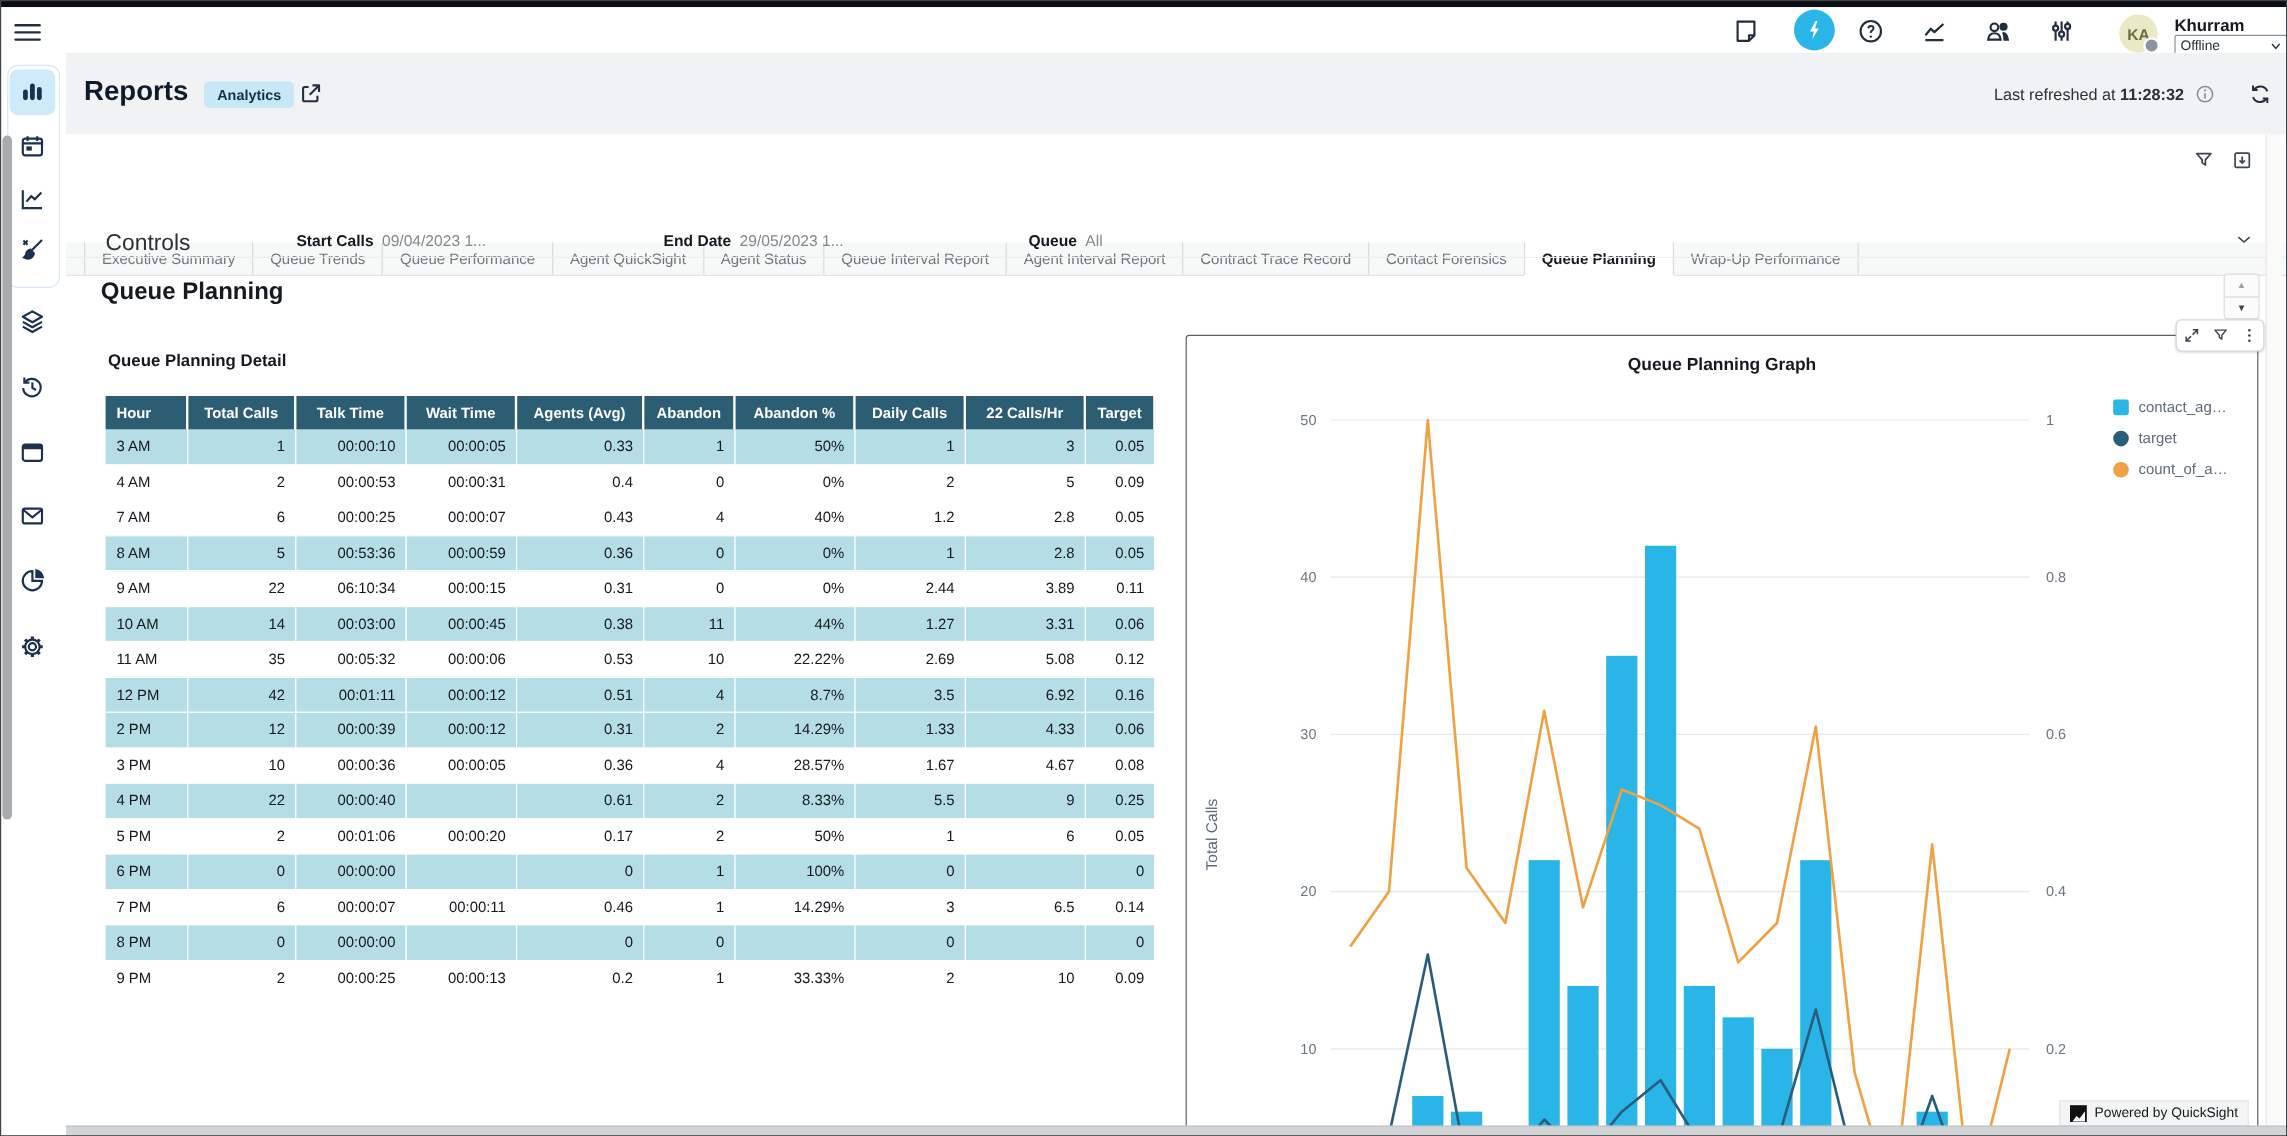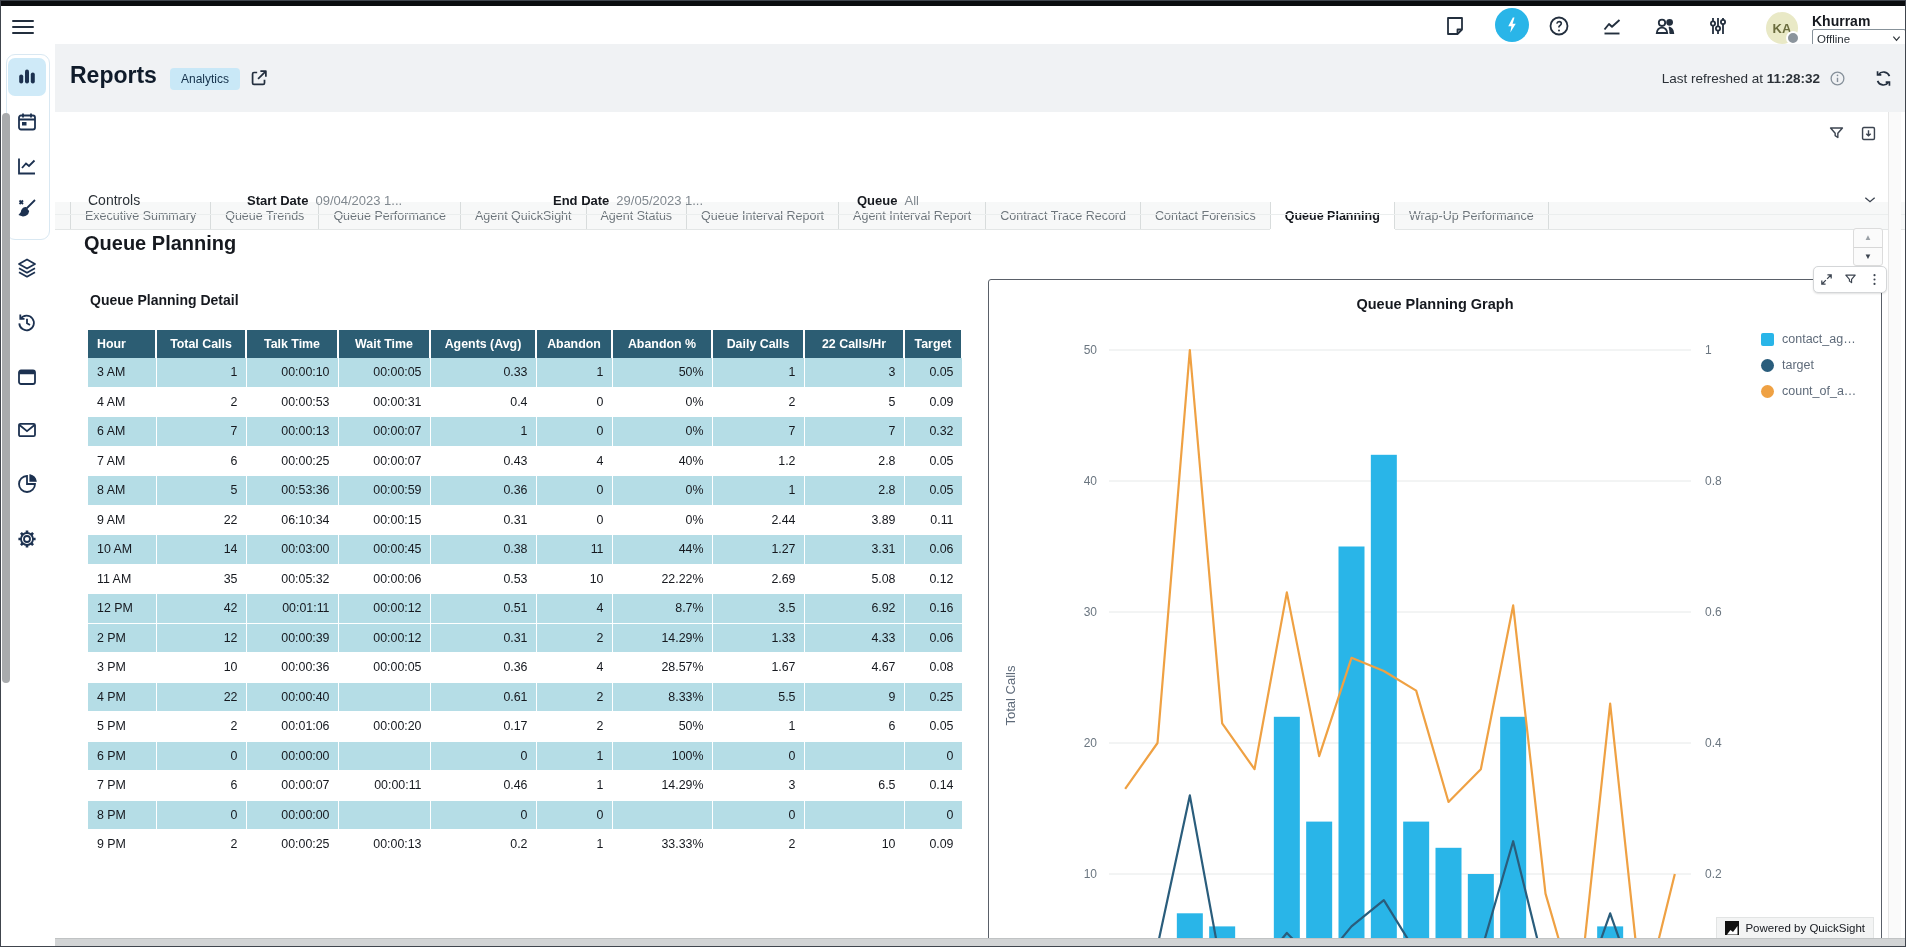--- a/index.html
+++ b/index.html
@@ -31,21 +31,21 @@
   .sidebar{position:absolute;left:0;top:44px;width:55px;height:903px;background:#fff;border-right:1px solid #eceeef;}
   .side-group{position:absolute;left:6px;top:10px;width:42px;height:184px;border:1px solid #d9e8f2;border-radius:9px;}
   .side-tile{position:absolute;left:8px;width:38px;height:38px;border-radius:7px;display:flex;
              align-items:center;justify-content:center;cursor:pointer;}
   .side-tile.active{background:#cfeaf8;}
   .side-tile svg{width:24px;height:24px;}
 
   
   .page-header{position:absolute;left:55px;top:44px;width:1851px;height:68px;background:#f0f2f4;}
   .page-title{position:absolute;left:15px;top:18px;font-size:23px;font-weight:bold;color:#0f1b2a;}
-  .badge{position:absolute;left:115px;top:24px;background:#c9e8f7;color:#13304a;font-size:12px;font-weight:normal;
+  .badge{position:absolute;left:115px;top:24px;background:#c9e8f7;color:#13304a;font-size:12px;font-weight:bold;
          padding:4px 11px;border-radius:4px;cursor:default;}
   .ext-link{position:absolute;left:193px;top:23px;width:22px;height:22px;color:#232f3e;cursor:pointer;}
   .refresh-wrap{position:absolute;right:12px;top:24px;display:flex;align-items:center;gap:9px;}
   .refresh-text{font-size:13.5px;color:#2b3137;}
   .refresh-text b{font-weight:bold;}
   .info-icon{width:17px;height:17px;color:#86909a;cursor:pointer;}
   .refresh-icon{width:21px;height:21px;color:#232f3e;cursor:pointer;margin-left:18px;}
 
   
   .content{position:absolute;left:55px;top:112px;width:1851px;height:835px;background:#fff;}
@@ -56,21 +56,21 @@
           border-bottom:1px solid #e3e6e6;display:flex;padding-left:15px;box-sizing:border-box;margin-top:44px;}
   .tab{font-size:12.5px;color:#6e767c;display:flex;align-items:center;padding:0 14px;
        border-left:1px solid #d8dcdc;cursor:pointer;white-space:nowrap;}
   .tab:last-child{border-right:1px solid #d8dcdc;}
   .tab.active{background:#fff;color:#16191f;font-weight:bold;border-left:1px solid #d8dcdc;
               border-right:1px solid #d8dcdc;box-shadow:0 1px 0 #fff;}
   .tab.active + .tab{border-left:none;}
 
   .controls-row{position:absolute;left:0;top:74px;width:1851px;height:28px;border-bottom:1px solid #ebeeee;
                 font-size:13px;}
-  .controls-label{position:absolute;left:33px;top:6px;font-size:14px;color:#2b3137;}
+  .controls-label{position:absolute;left:33px;top:6px;font-size:19px;color:#2b3137;}
   .cfilter{position:absolute;top:7px;cursor:pointer;}
   .cfilter .fl{font-weight:bold;color:#16191f;}
   .cfilter .fv{color:#80888f;margin-left:7px;}
   .controls-chevron{position:absolute;right:28px;top:6px;width:16px;height:16px;color:#3c4450;cursor:pointer;}
 
   .sheet-title{position:absolute;left:29px;top:120px;font-size:20px;font-weight:bold;color:#16191f;}
   .spinner{position:absolute;left:1798px;top:116px;width:28px;height:36px;background:#fbfbfb;
            border:1px solid #dcdcdc;border-radius:3px;display:flex;flex-direction:column;}
   .spinner .sp{flex:1;display:flex;align-items:center;justify-content:center;cursor:pointer;font-size:8px;}
   .spinner .sp.up{color:#9aa0a6;border-bottom:1px solid #d7d7d7;}
@@ -310,21 +310,21 @@
       <div class="tab">Queue Interval Report</div>
       <div class="tab">Agent Interval Report</div>
       <div class="tab">Contract Trace Record</div>
       <div class="tab">Contact Forensics</div>
       <div class="tab active">Queue Planning</div>
       <div class="tab">Wrap-Up Performance</div>
     </div>
 
   <div class="controls-row">
     <span class="controls-label">Controls</span>
-    <span id="cfilters"><span class="cfilter" style="left: 192px;"><span class="fl">Start Date</span><span class="fv">09/04/2023 1...</span></span><span class="cfilter" style="left: 498px;"><span class="fl">End Date</span><span class="fv">29/05/2023 1...</span></span><span class="cfilter" style="left: 802px;"><span class="fl">Queue</span><span class="fv">All</span></span></span>
+    <span id="cfilters"><span class="cfilter" style="left: 192px;"><span class="fl">Start Calls</span><span class="fv">09/04/2023 1...</span></span><span class="cfilter" style="left: 498px;"><span class="fl">End Date</span><span class="fv">29/05/2023 1...</span></span><span class="cfilter" style="left: 802px;"><span class="fl">Queue</span><span class="fv">All</span></span></span>
     <svg class="controls-chevron" viewBox="0 0 24 24" fill="none" stroke="currentColor" stroke-width="2">
         <path d="M5 8.5l7 6 7-6"></path>
       </svg>
   </div>
 
   <div class="sheet-title">Queue Planning</div>
   <div class="spinner">
     <div class="sp up">▲</div>
     <div class="sp down">▼</div>
   </div>
@@ -375,32 +375,20 @@
             <td class="hour">4 AM</td>
             <td>2</td>
             <td>00:00:53</td>
             <td>00:00:31</td>
             <td>0.4</td>
             <td>0</td>
             <td>0%</td>
             <td>2</td>
             <td>5</td>
             <td>0.09</td>
-          </tr>
-          <tr class="alt">
-            <td class="hour">6 AM</td>
-            <td>7</td>
-            <td>00:00:13</td>
-            <td>00:00:07</td>
-            <td>1</td>
-            <td>0</td>
-            <td>0%</td>
-            <td>7</td>
-            <td>7</td>
-            <td>0.32</td>
           </tr>
           <tr>
             <td class="hour">7 AM</td>
             <td>6</td>
             <td>00:00:25</td>
             <td>00:00:07</td>
             <td>0.43</td>
             <td>4</td>
             <td>40%</td>
             <td>1.2</td>

